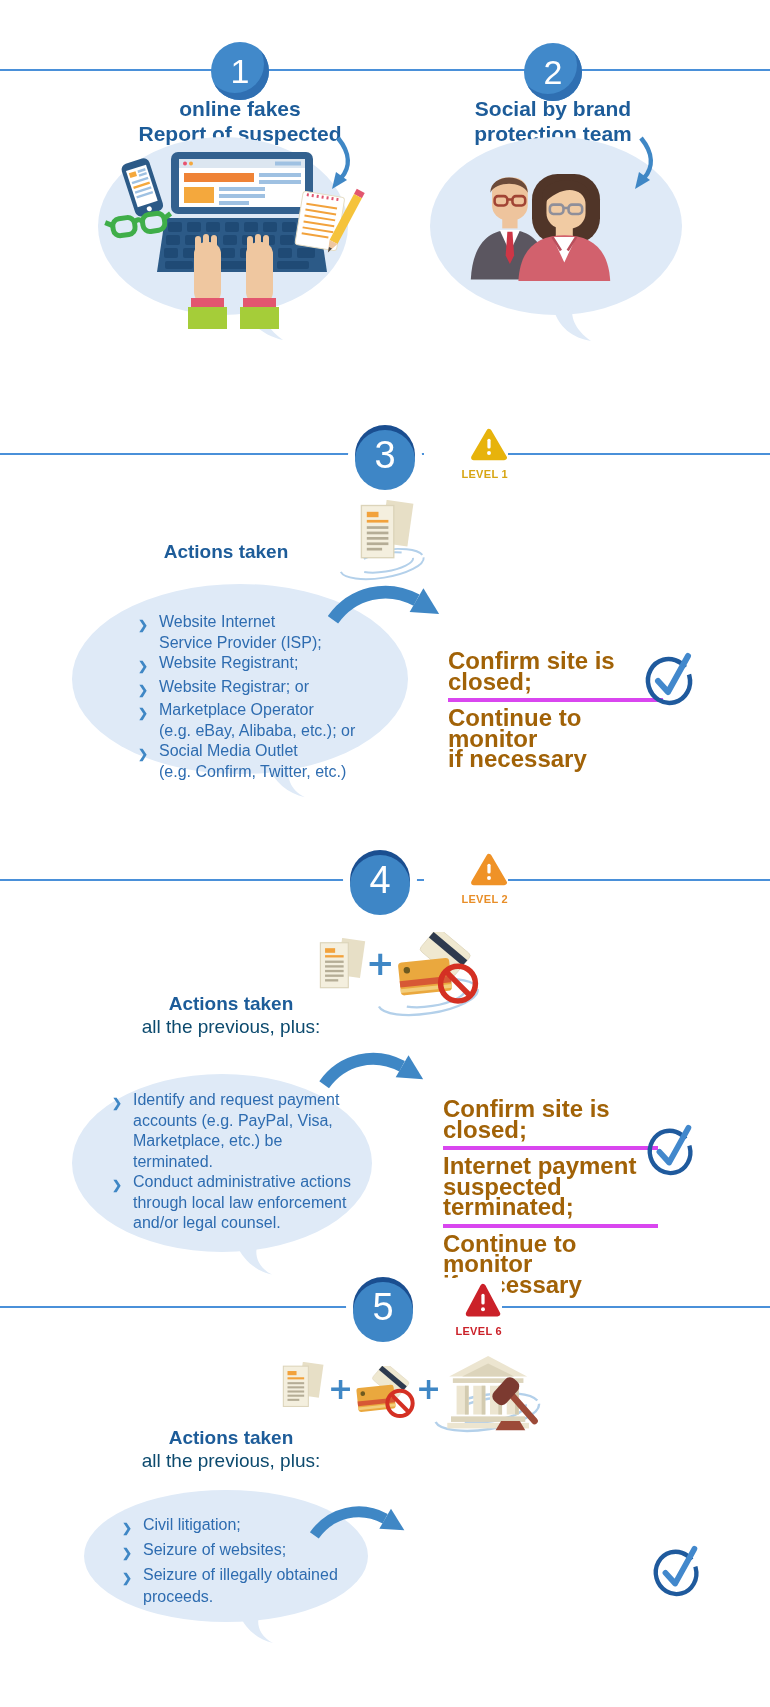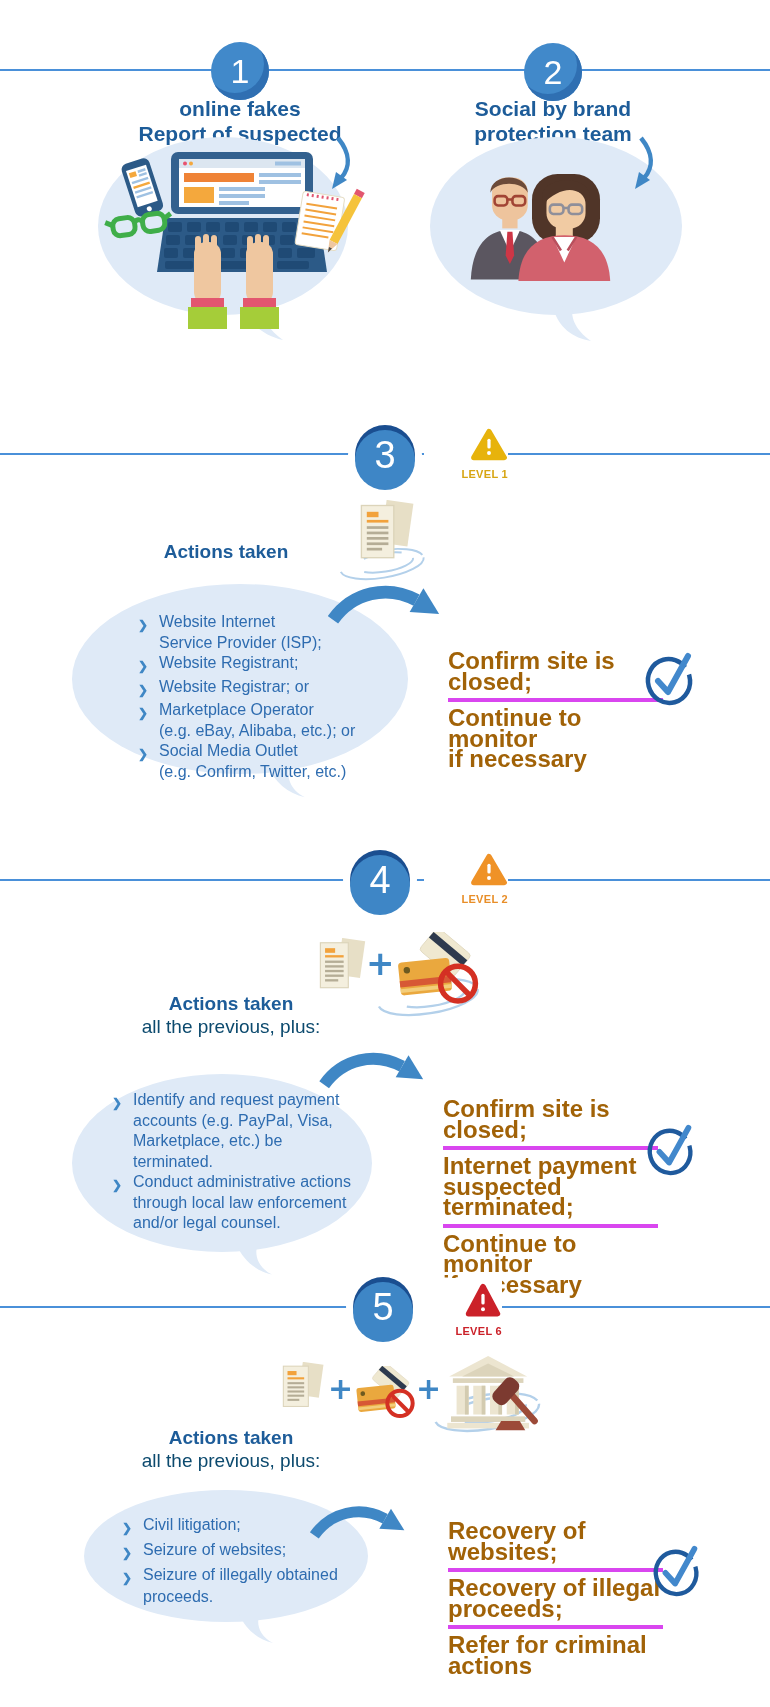--- a/index.html
+++ b/index.html
@@ -512,30 +512,18 @@
         <span>proceeds.</span>
       </span>
     </li>
   </ul>
 
   <svg class="abs" style="left:305px;top:1502px" width="112" height="50" viewBox="0 0 122 60">
     <path d="M5 40 C25 12 60 4 90 20" fill="none" stroke="#3f87c5" stroke-width="13"></path>
     <polygon points="83,32 97,8 113,34" fill="#3f87c5"></polygon>
   </svg>
 
-  <ul class="outcomes" style="left:448px;top:1515px">
-    <li>
-      <span>Recovery of websites;</span>
-    </li>
-    <li>
-      <span>Recovery of illegal</span>
-      <span>proceeds;</span>
-    </li>
-    <li>
-      <span>Refer for criminal actions</span>
-    </li>
-  </ul>
   <svg class="abs" style="left:651px;top:1543px" width="54" height="56" viewBox="0 0 56 58">
     <ellipse cx="26" cy="31" rx="21" ry="22" fill="none" stroke="#1f5a9d" stroke-width="4.5" stroke-dasharray="125 8" transform="rotate(-15 26 31)"></ellipse>
     <path d="M15 31 L25 42 L45 6" fill="none" stroke="#4288cc" stroke-width="6" stroke-linecap="round" stroke-linejoin="round"></path>
   </svg>
 
 </div>
 
 </body></html>

